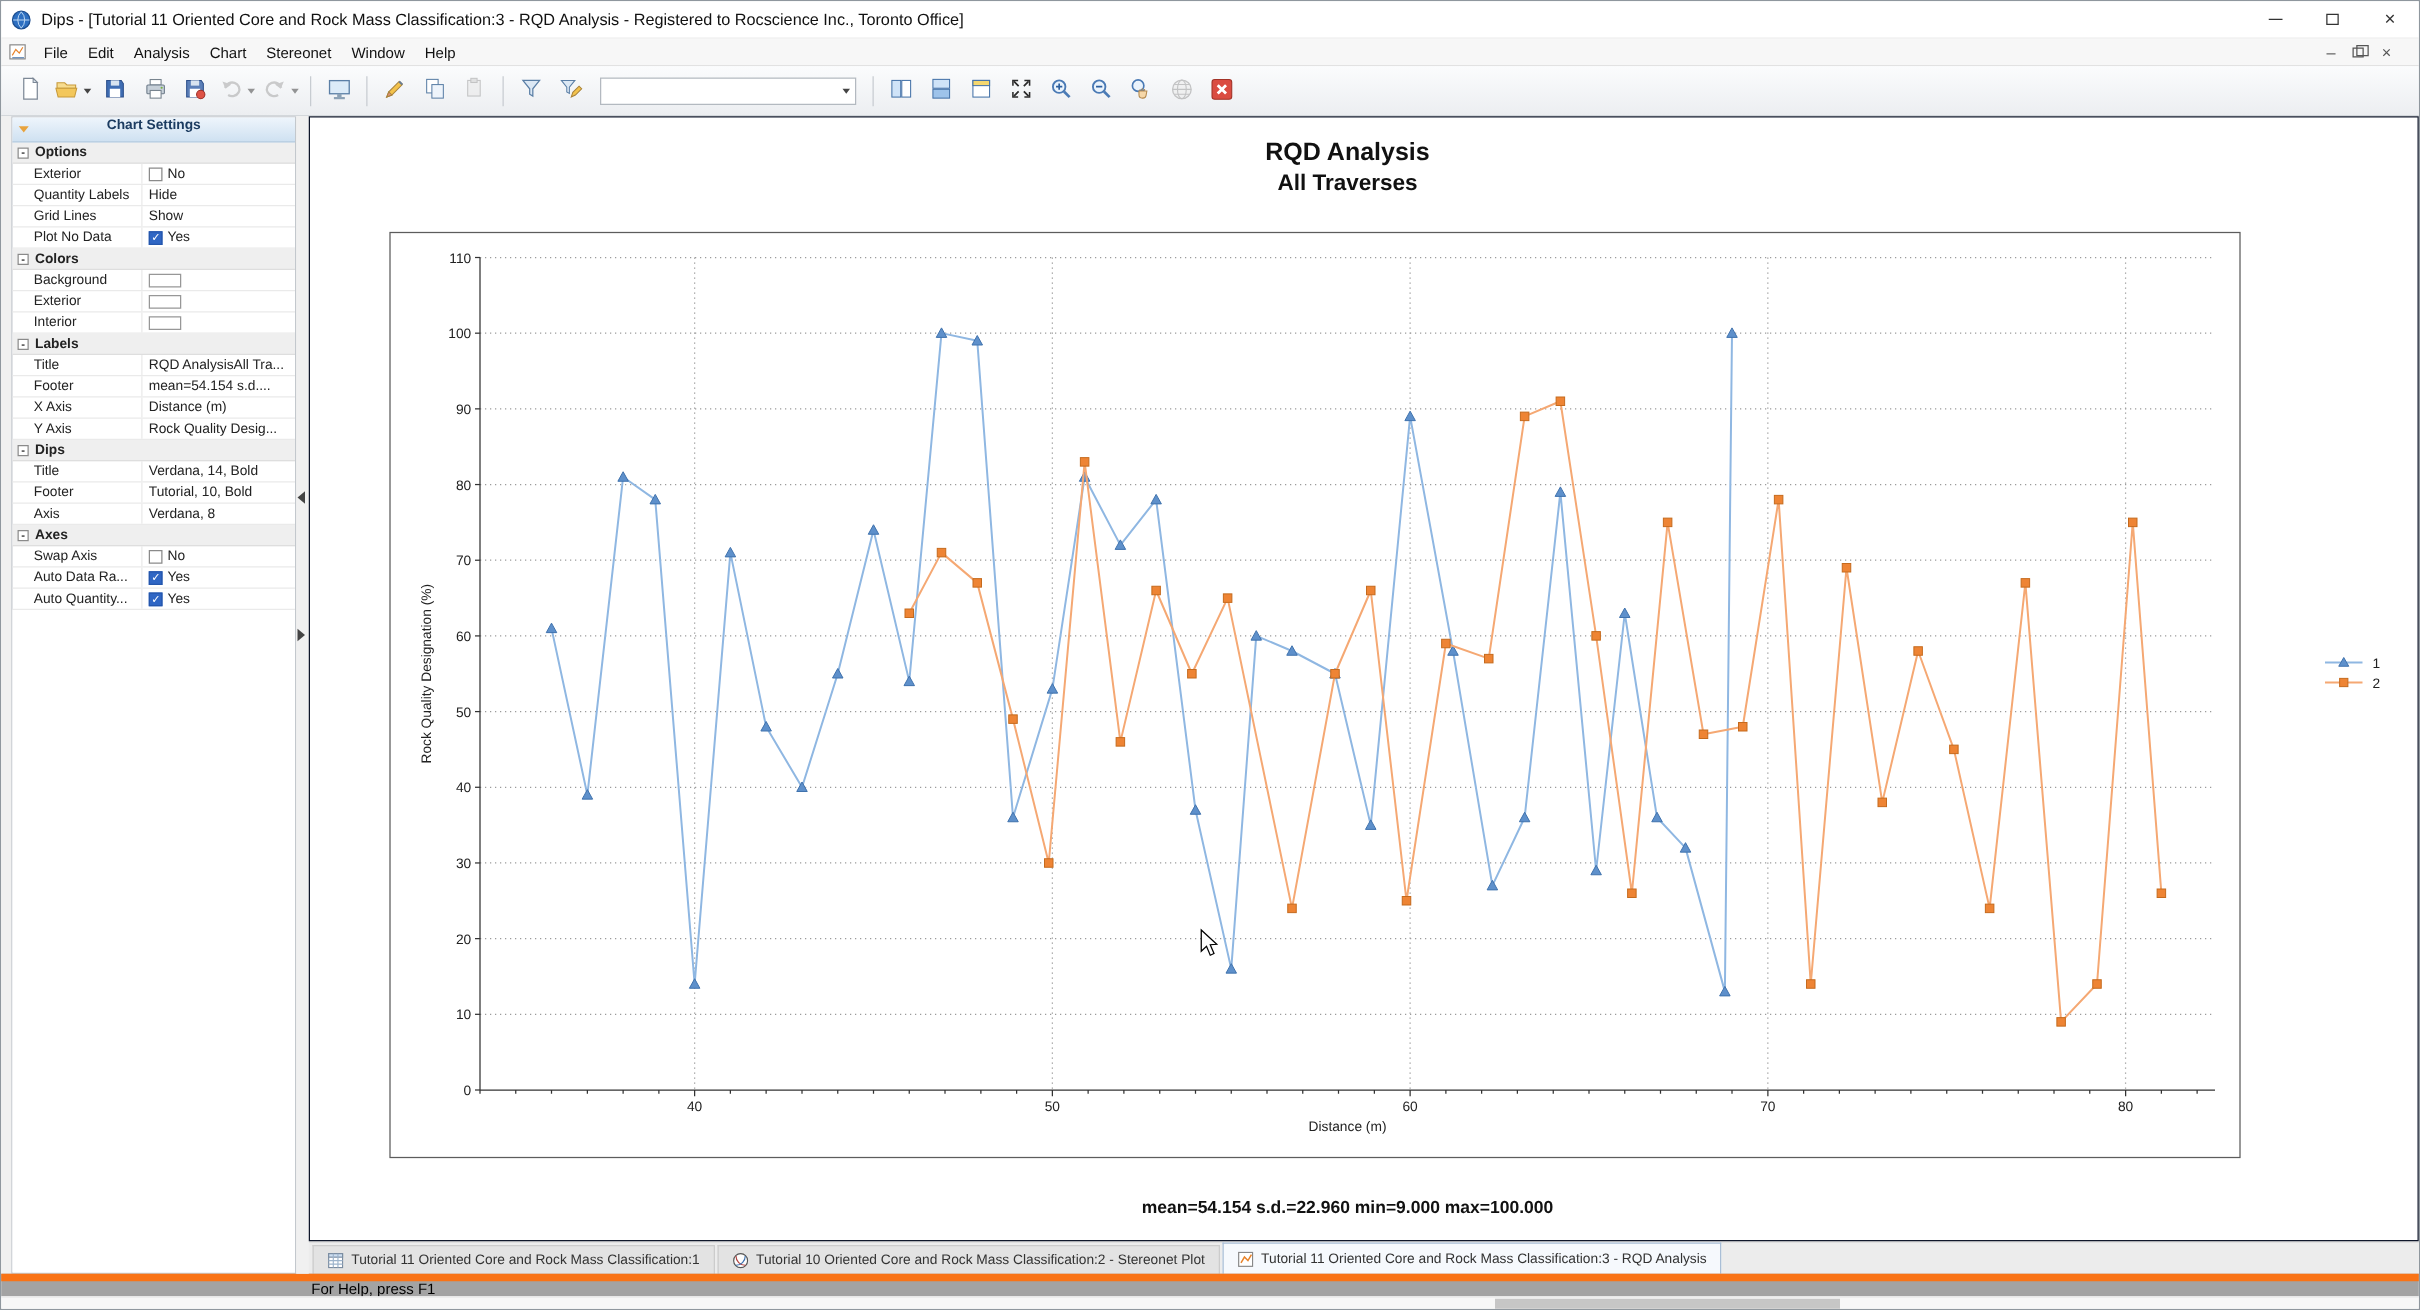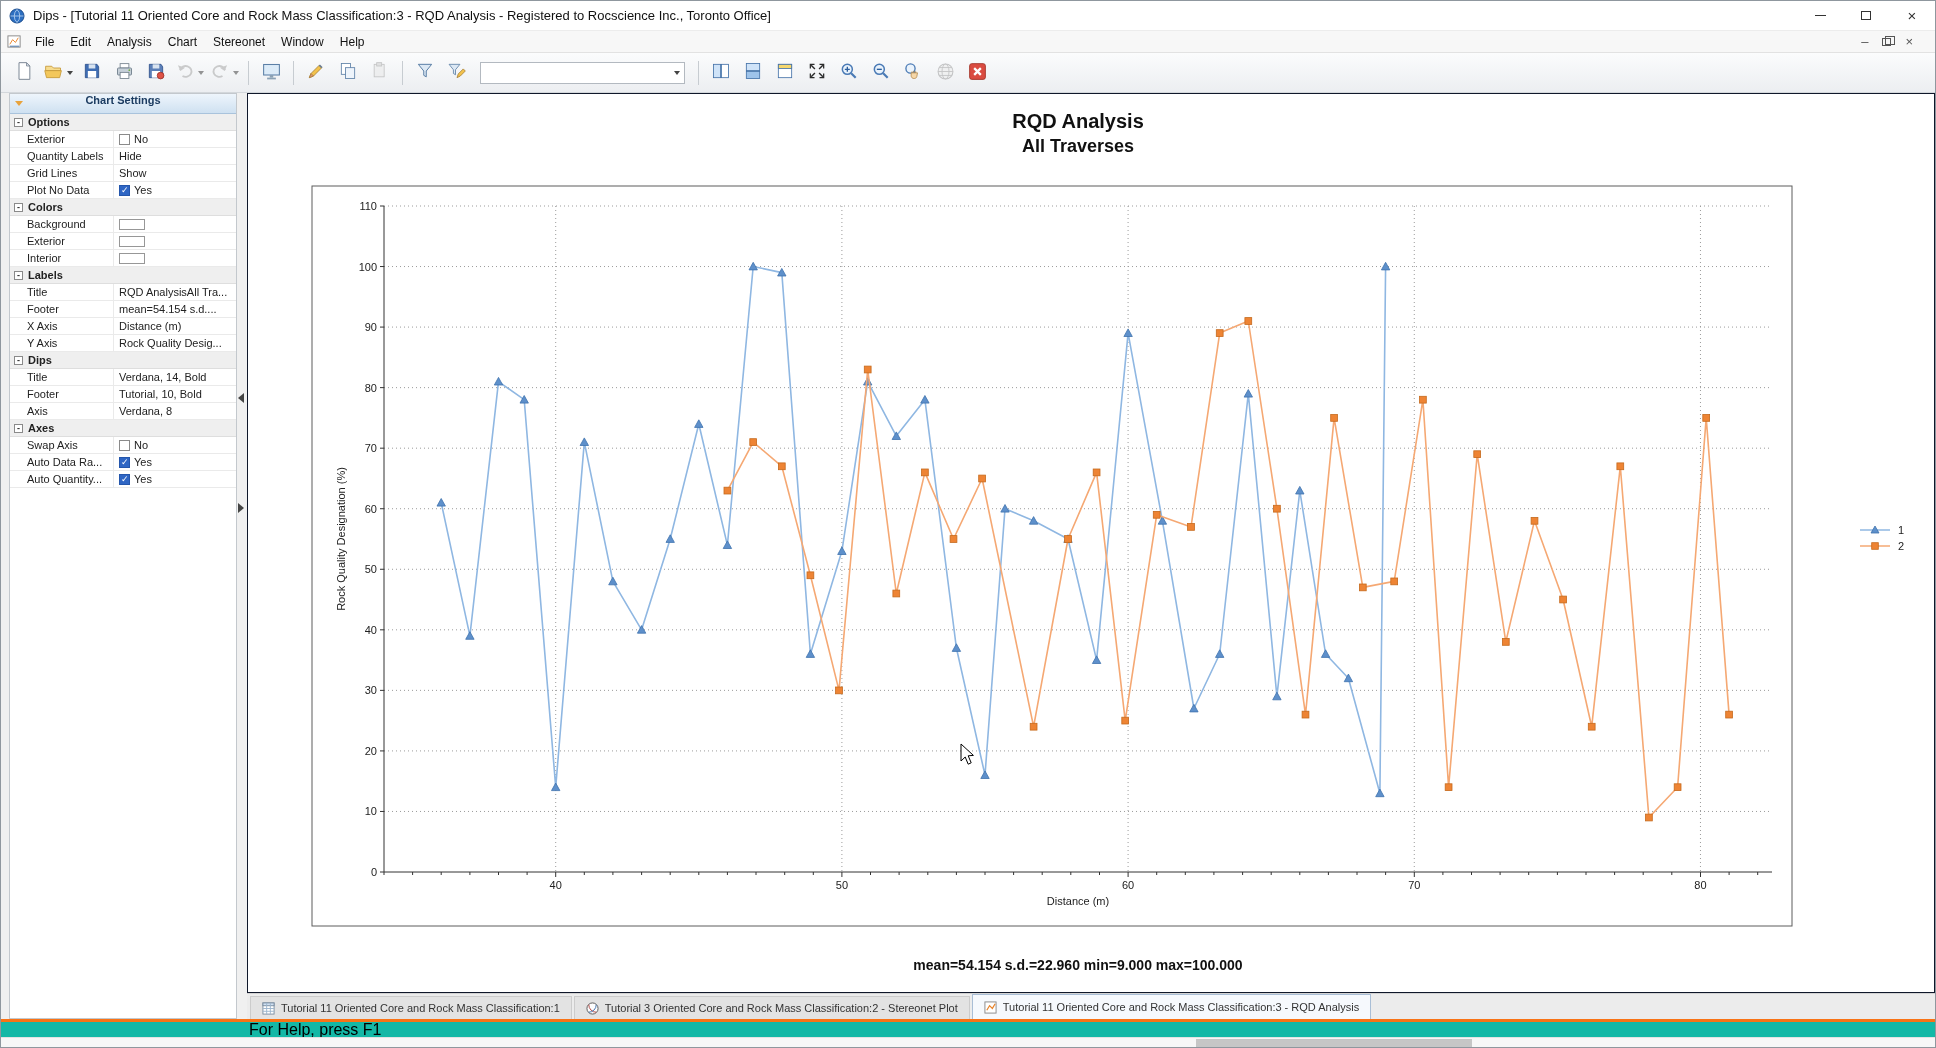--- a/index.html
+++ b/index.html
@@ -53,21 +53,21 @@
   .split-arrow.left{top:300px;border-top:5px solid transparent;border-bottom:5px solid transparent;border-right:6px solid #444;}
   .split-arrow.right{top:410px;border-top:5px solid transparent;border-bottom:5px solid transparent;border-left:6px solid #444;}
   .right-col{flex:1;display:flex;flex-direction:column;min-width:0;}
   .main{flex:1;background:#fff;border:1px solid #0f172a;position:relative;overflow:hidden;padding-left:20px;}
   
   .tabsbar{height:26px;background:#ececec;border-top:1px solid #d2d2d2;display:flex;align-items:flex-end;padding-left:3px;gap:2px;flex:0 0 auto;}
   .tab{height:23px;display:flex;align-items:center;gap:6px;padding:0 11px;background:#e3e3e3;border:1px solid #cccccc;border-bottom:none;font-size:11px;color:#333;white-space:nowrap;cursor:default;}
   .tab.active{background:#f6f9fd;border-color:#a9bed6;height:25px;}
   .tab-icon{display:flex;align-items:center;}
   
-  .statusbar{height:18px;background:#14b8a6;border-top:3px solid #f97316;display:flex;align-items:center;padding-left:248px;font-size:16px;color:#000;flex:0 0 auto;}
+  .statusbar{height:18px;background:#a3a3a3;border-top:6px solid #f97316;display:flex;align-items:center;padding-left:248px;font-size:12px;color:#000;flex:0 0 auto;}
   .bottom-scroll{height:10px;background:#f7f7f7;position:relative;flex:0 0 auto;border-top:1px solid #e3e3e3;}
   .scroll-thumb{position:absolute;left:1195px;top:1px;width:276px;height:8px;background:#c6c6c6;}
   #chart-container{position:absolute;left:0;top:0;}
 </style>
 </head>
 <body>
 
 <div class="app">
 
   <div class="titlebar">
@@ -631,21 +631,21 @@
             <span>Tutorial 11 Oriented Core and Rock Mass Classification:1</span>
           </div>
           <div class="tab">
             <span class="tab-icon">
               <svg viewBox="0 0 14 14" width="13" height="13">
                 <circle cx="7" cy="7" r="6" fill="#fdfdfd" stroke="#555"></circle>
                 <path d="M3 3 a8 8 0 0 0 8 8" fill="none" stroke="#b0413e"></path>
                 <path d="M11 3 a8 8 0 0 1 -8 8" fill="none" stroke="#3b6fae"></path>
               </svg>
             </span>
-            <span>Tutorial 3 Oriented Core and Rock Mass Classification:2 - Stereonet Plot</span>
+            <span>Tutorial 10 Oriented Core and Rock Mass Classification:2 - Stereonet Plot</span>
           </div>
           <div class="tab active">
             <span class="tab-icon">
               <svg viewBox="0 0 14 14" width="13" height="13">
                 <rect x="1" y="1" width="12" height="12" fill="#fff" stroke="#888"></rect>
                 <path d="M3 10 L6 5 L9 8 L12 3" fill="none" stroke="#e8832a" stroke-width="1.3"></path>
               </svg>
             </span>
             <span>Tutorial 11 Oriented Core and Rock Mass Classification:3 - RQD Analysis</span>
           </div>

